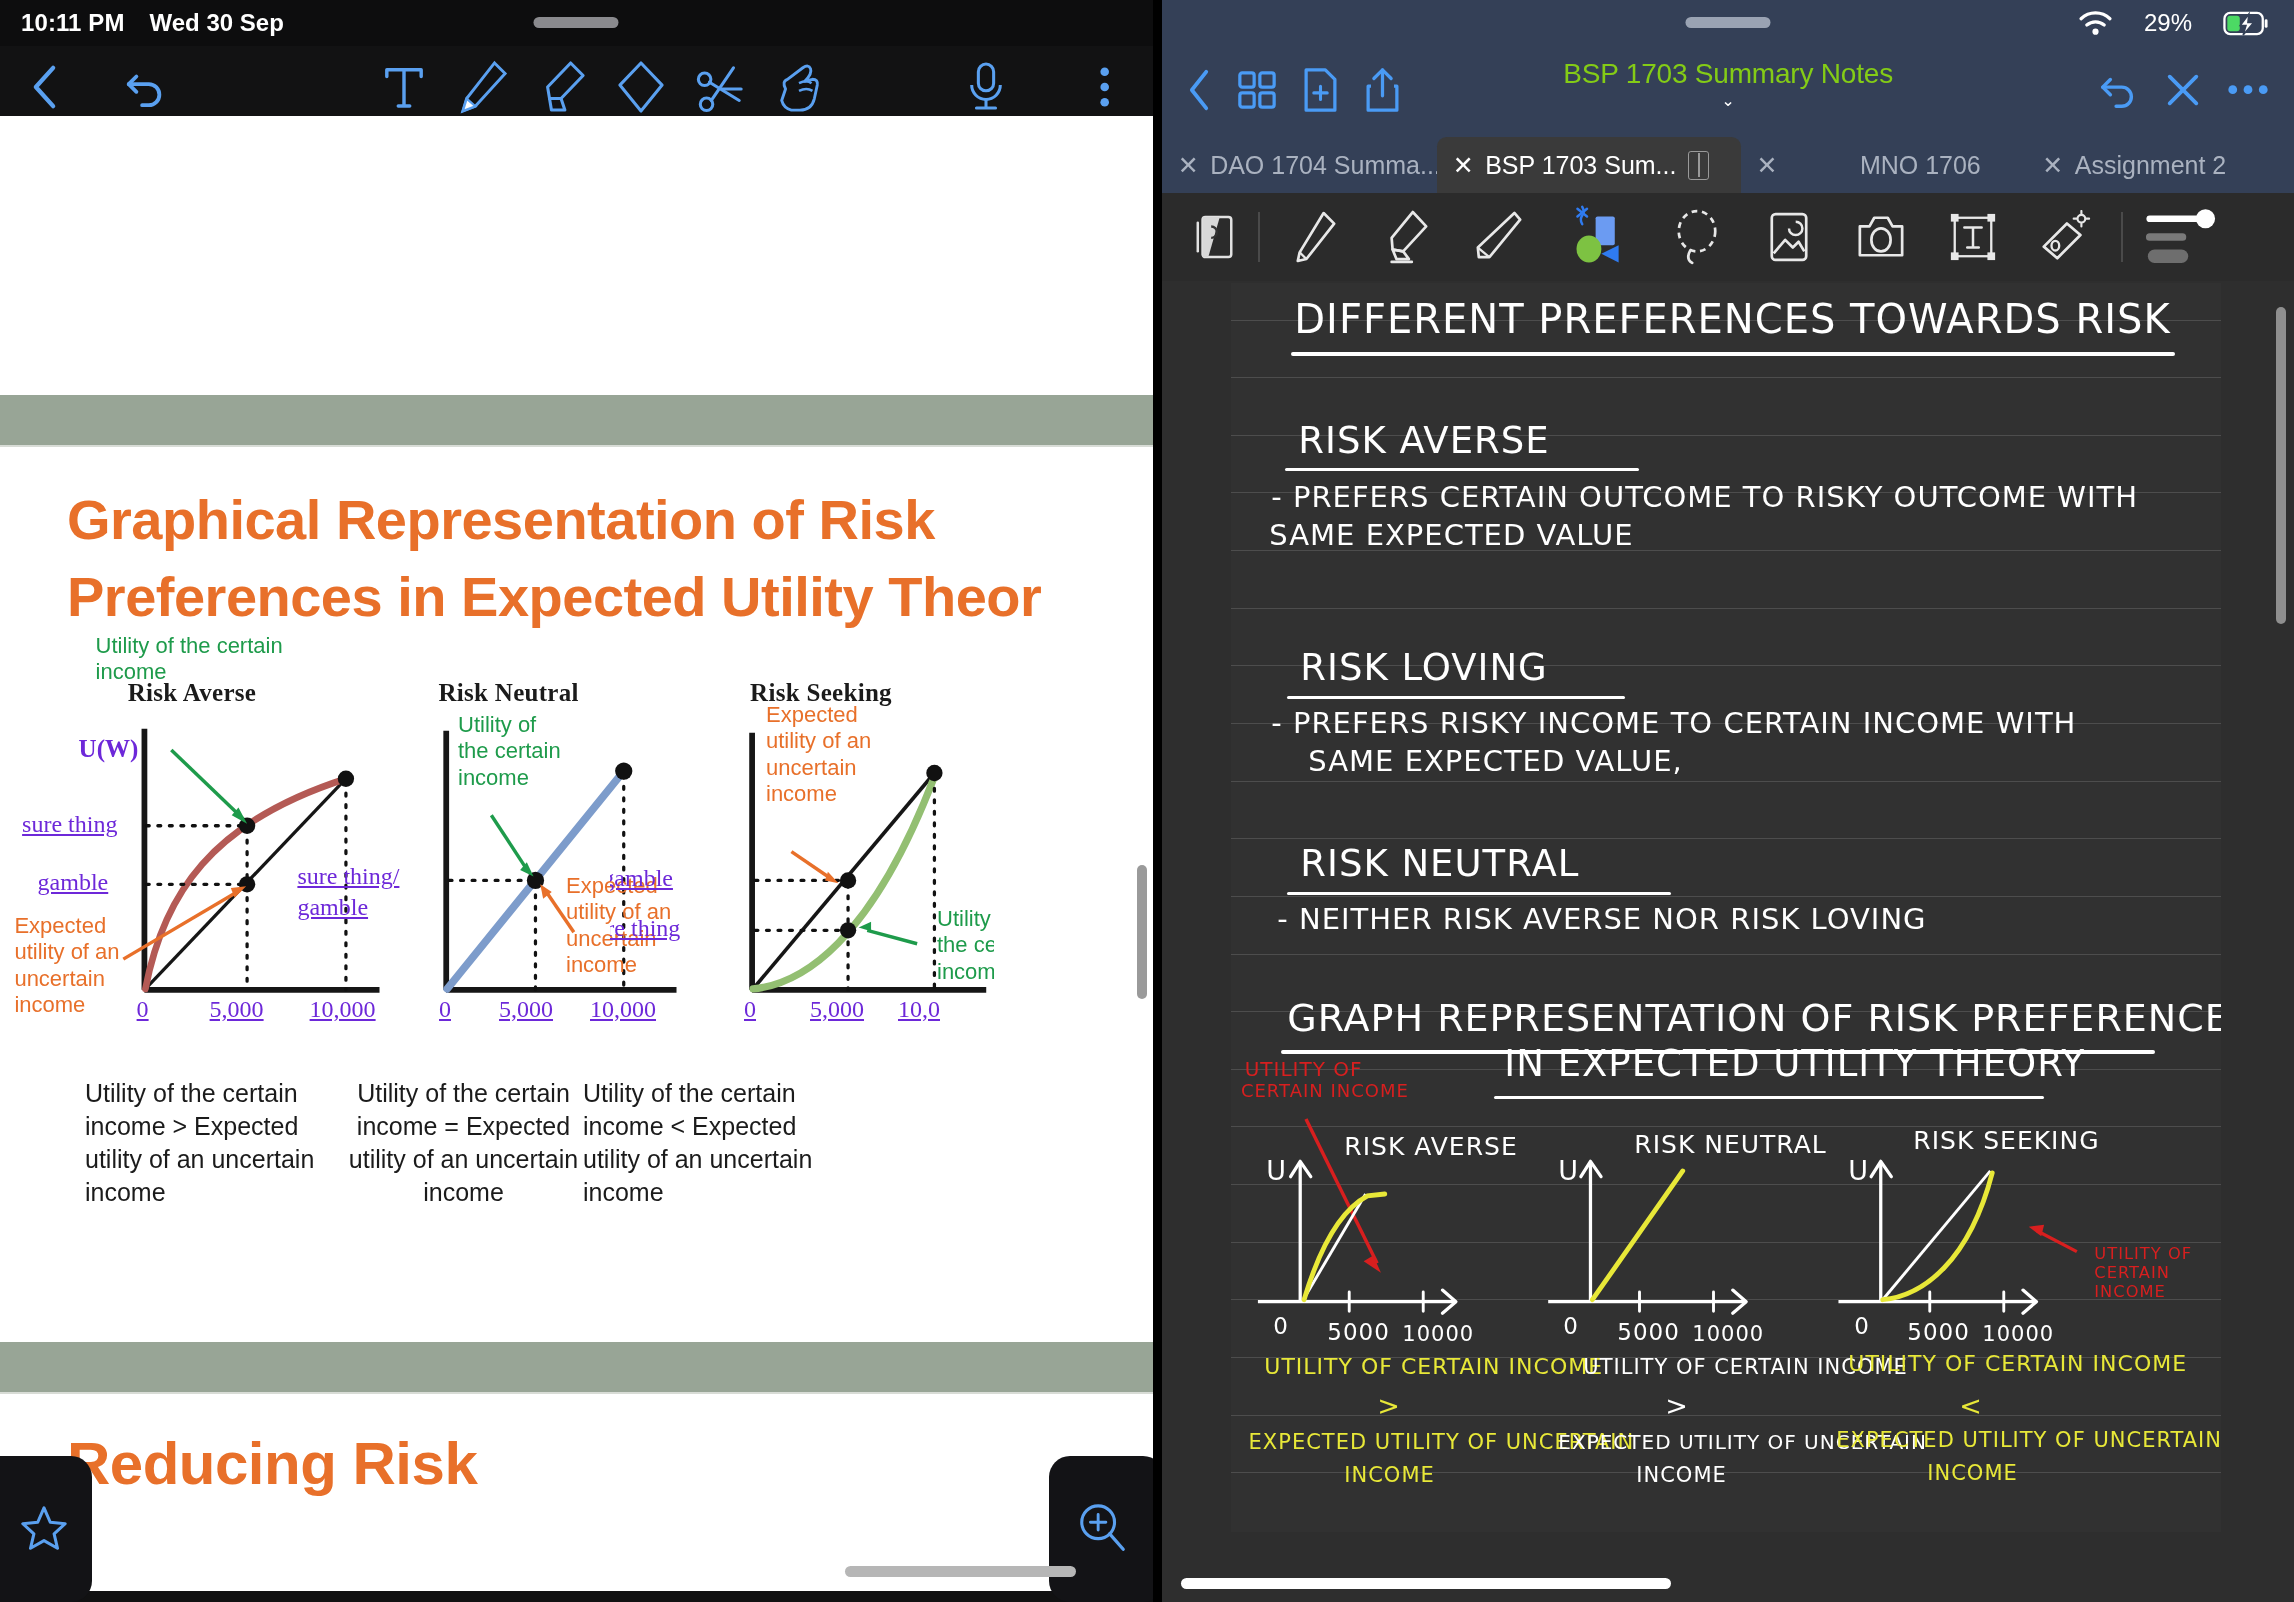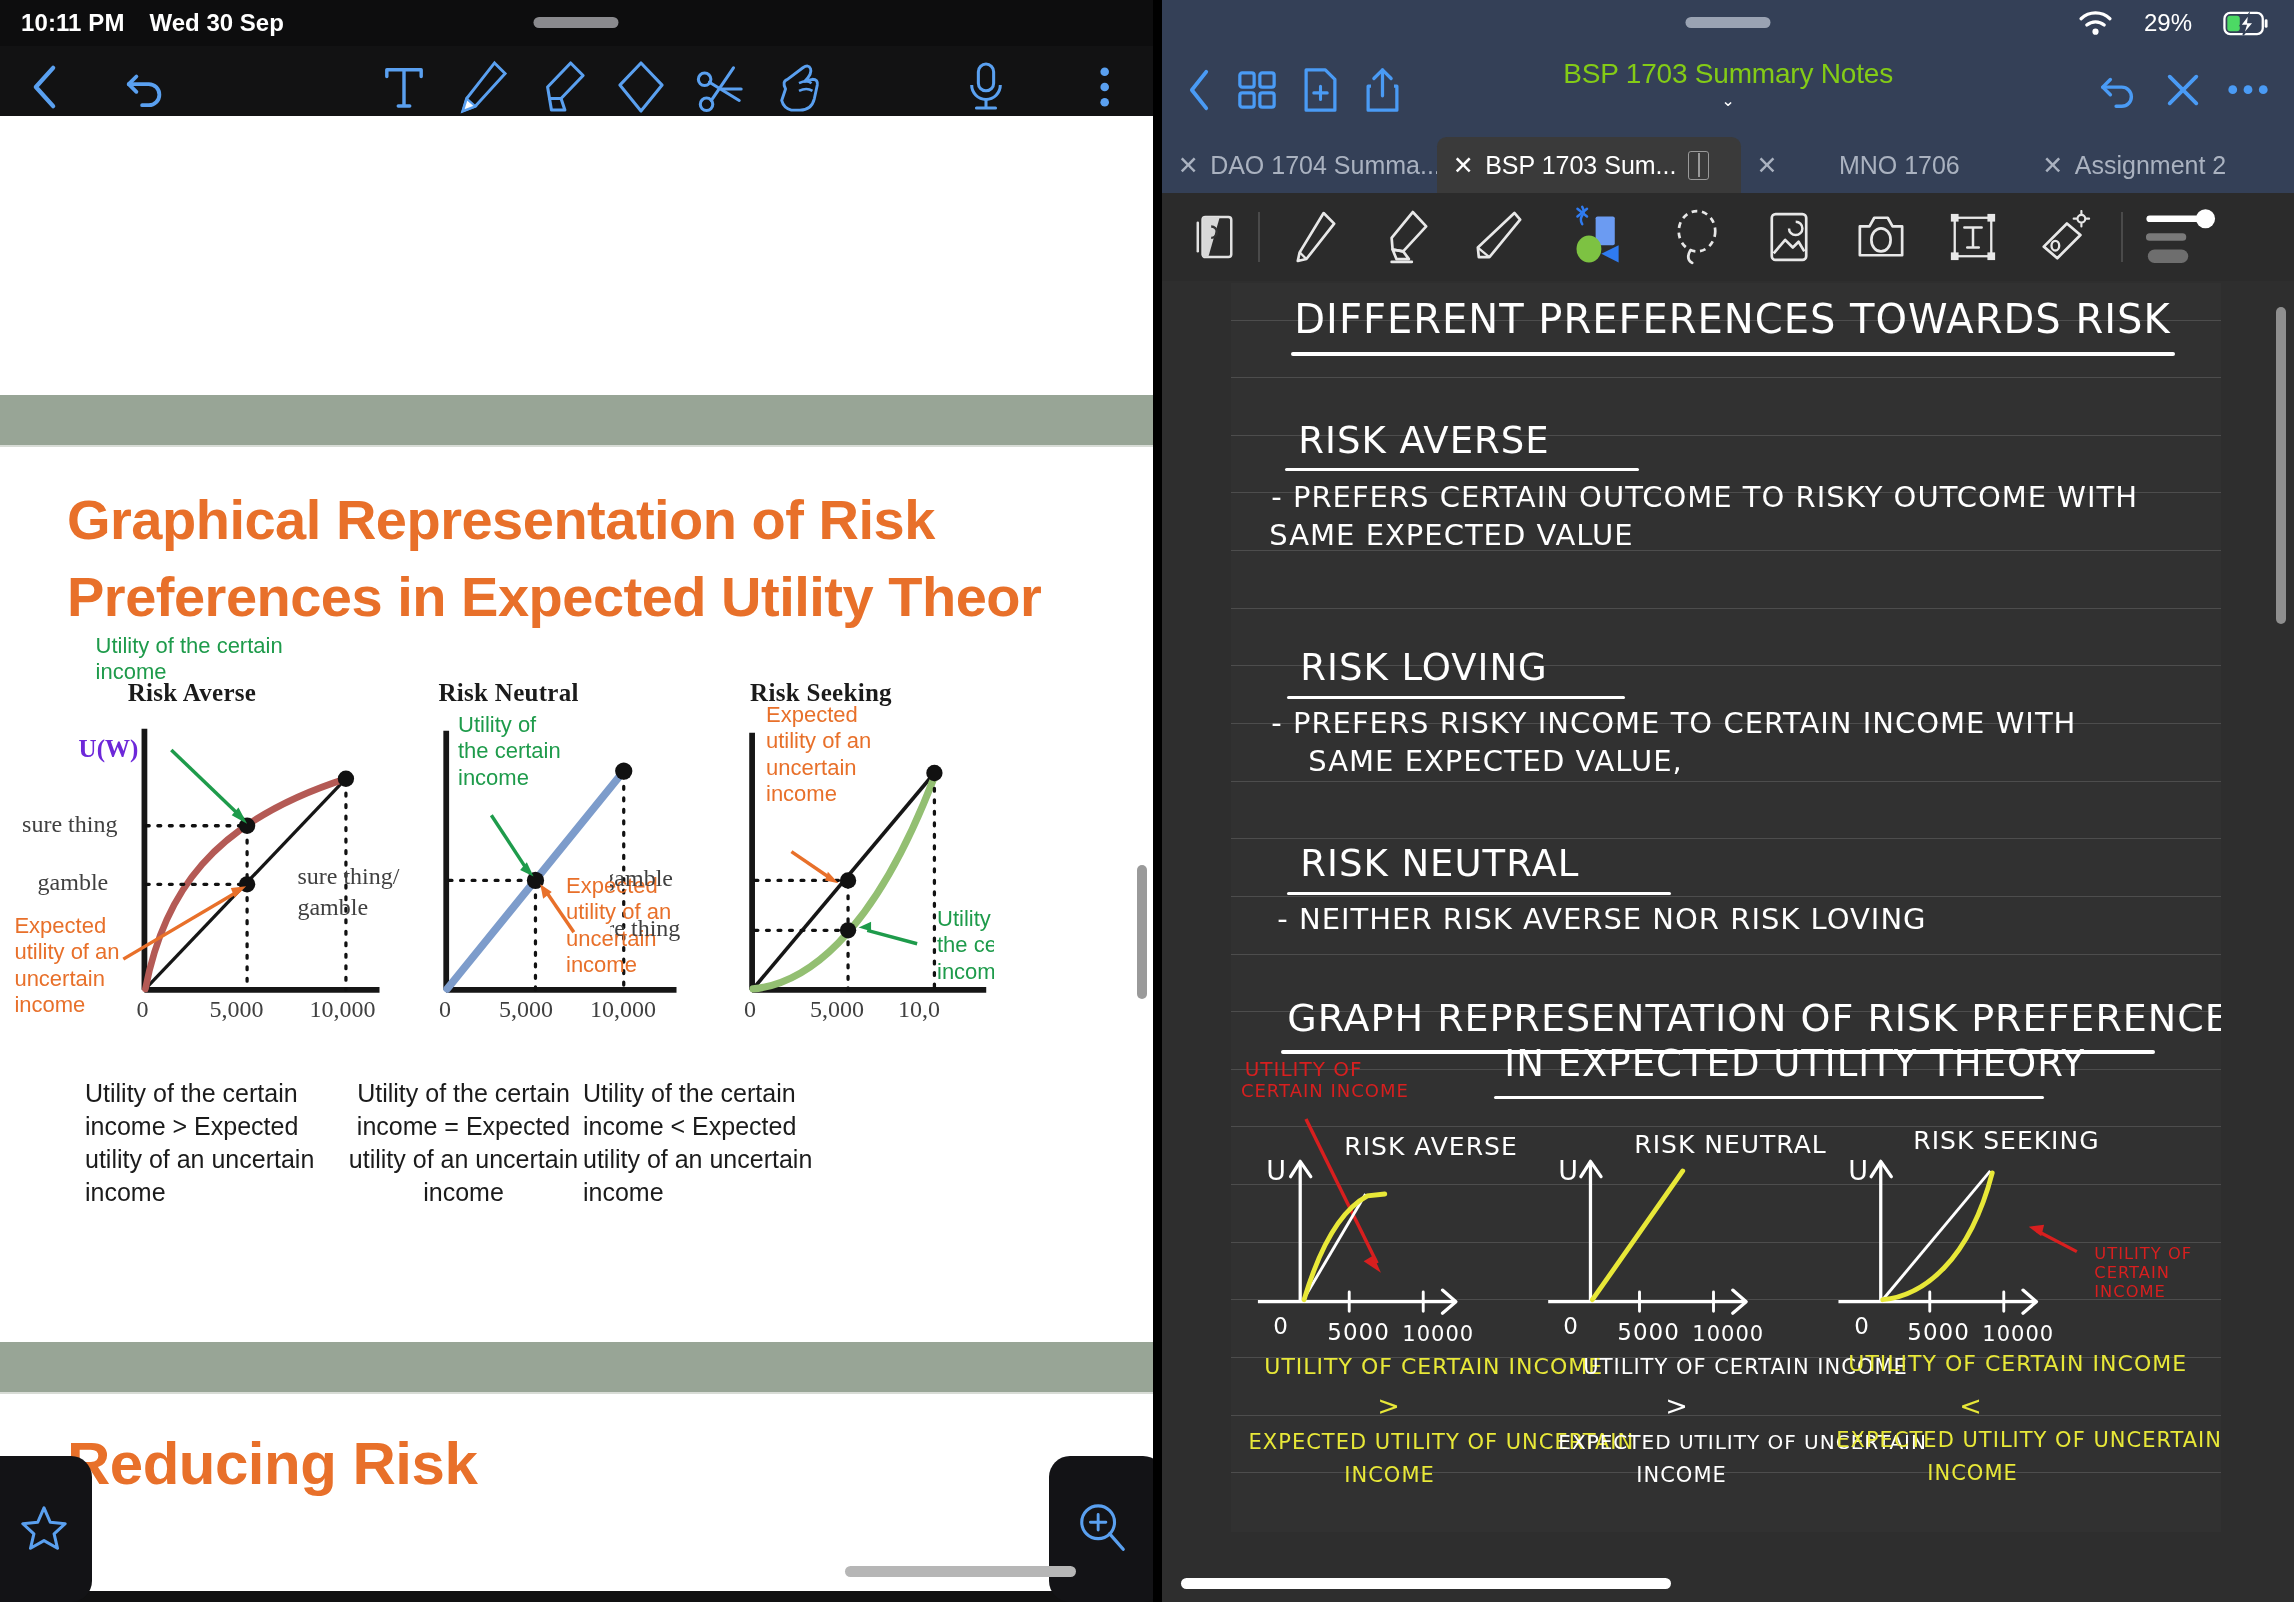--- a/index.html
+++ b/index.html
@@ -35,21 +35,21 @@
                  font-size:56px; letter-spacing:-0.5px; white-space:nowrap; }
   .slide-sep { position:absolute; left:0; width:1153px; height:1.9px; background:#d8dcd6; }
 
   
   .charts-row { position:absolute; left:0; top:538px; width:1153px; height:403px; }
   .chart { position:absolute; top:0; width:384px; height:403px; }
   .ch-title { position:absolute; width:100%; text-align:center; top:25px;
               font-family:"Liberation Serif", serif; font-weight:bold; font-size:25px;
               color:#1b1b1b; letter-spacing:0.3px; }
   .axis-lbl { position:absolute; font-family:"Liberation Serif", serif; font-size:25px; color:#6d28d9; }
-  .tick-lbl { position:absolute; font-family:"Liberation Serif", serif; font-size:24px; color:#404040; }
+  .tick-lbl { position:absolute; font-family:"Liberation Serif", serif; font-size:24px; color:#6d28d9;text-decoration:underline; }
   .annot { position:absolute; font-size:22px; line-height:1.2; }
   .annot.green  { color:#1e9b4b; }
   .annot.orange { color:#e8702a; }
 
   .caption-row { position:absolute; left:0; top:961px; width:1153px; height:115px; }
   .caption { position:absolute; font-size:25px; line-height:1.32; color:#1b1b1b; }
 
   
   .fab { position:absolute; background:#131316; border-radius:21px;
          display:flex; align-items:center; justify-content:center; cursor:pointer; }
@@ -401,21 +401,21 @@
         <span class="x">✕</span>
         <span>DAO 1704 Summa...</span>
       </div>
       <div class="tab active" style="width:306px">
         <span class="x">✕</span>
         <span>BSP 1703 Sum...</span>
         <span class="split-ico"></span>
       </div>
       <div class="tab" style="width:288px; justify-content:flex-start">
         <span class="x">✕</span>
-        <span style="margin-left:50px">MNO 1706</span>
+        <span style="margin-left:71px">MNO 1706</span>
       </div>
       <div class="tab" style="width:269px">
         <span class="x">✕</span>
         <span>Assignment 2</span>
       </div>
     </div>
 
     <div class="r-toolbar">
       <div class="r-tb-btn" style="width:67px">
         <svg width="44" height="48" viewBox="0 0 46 50">

